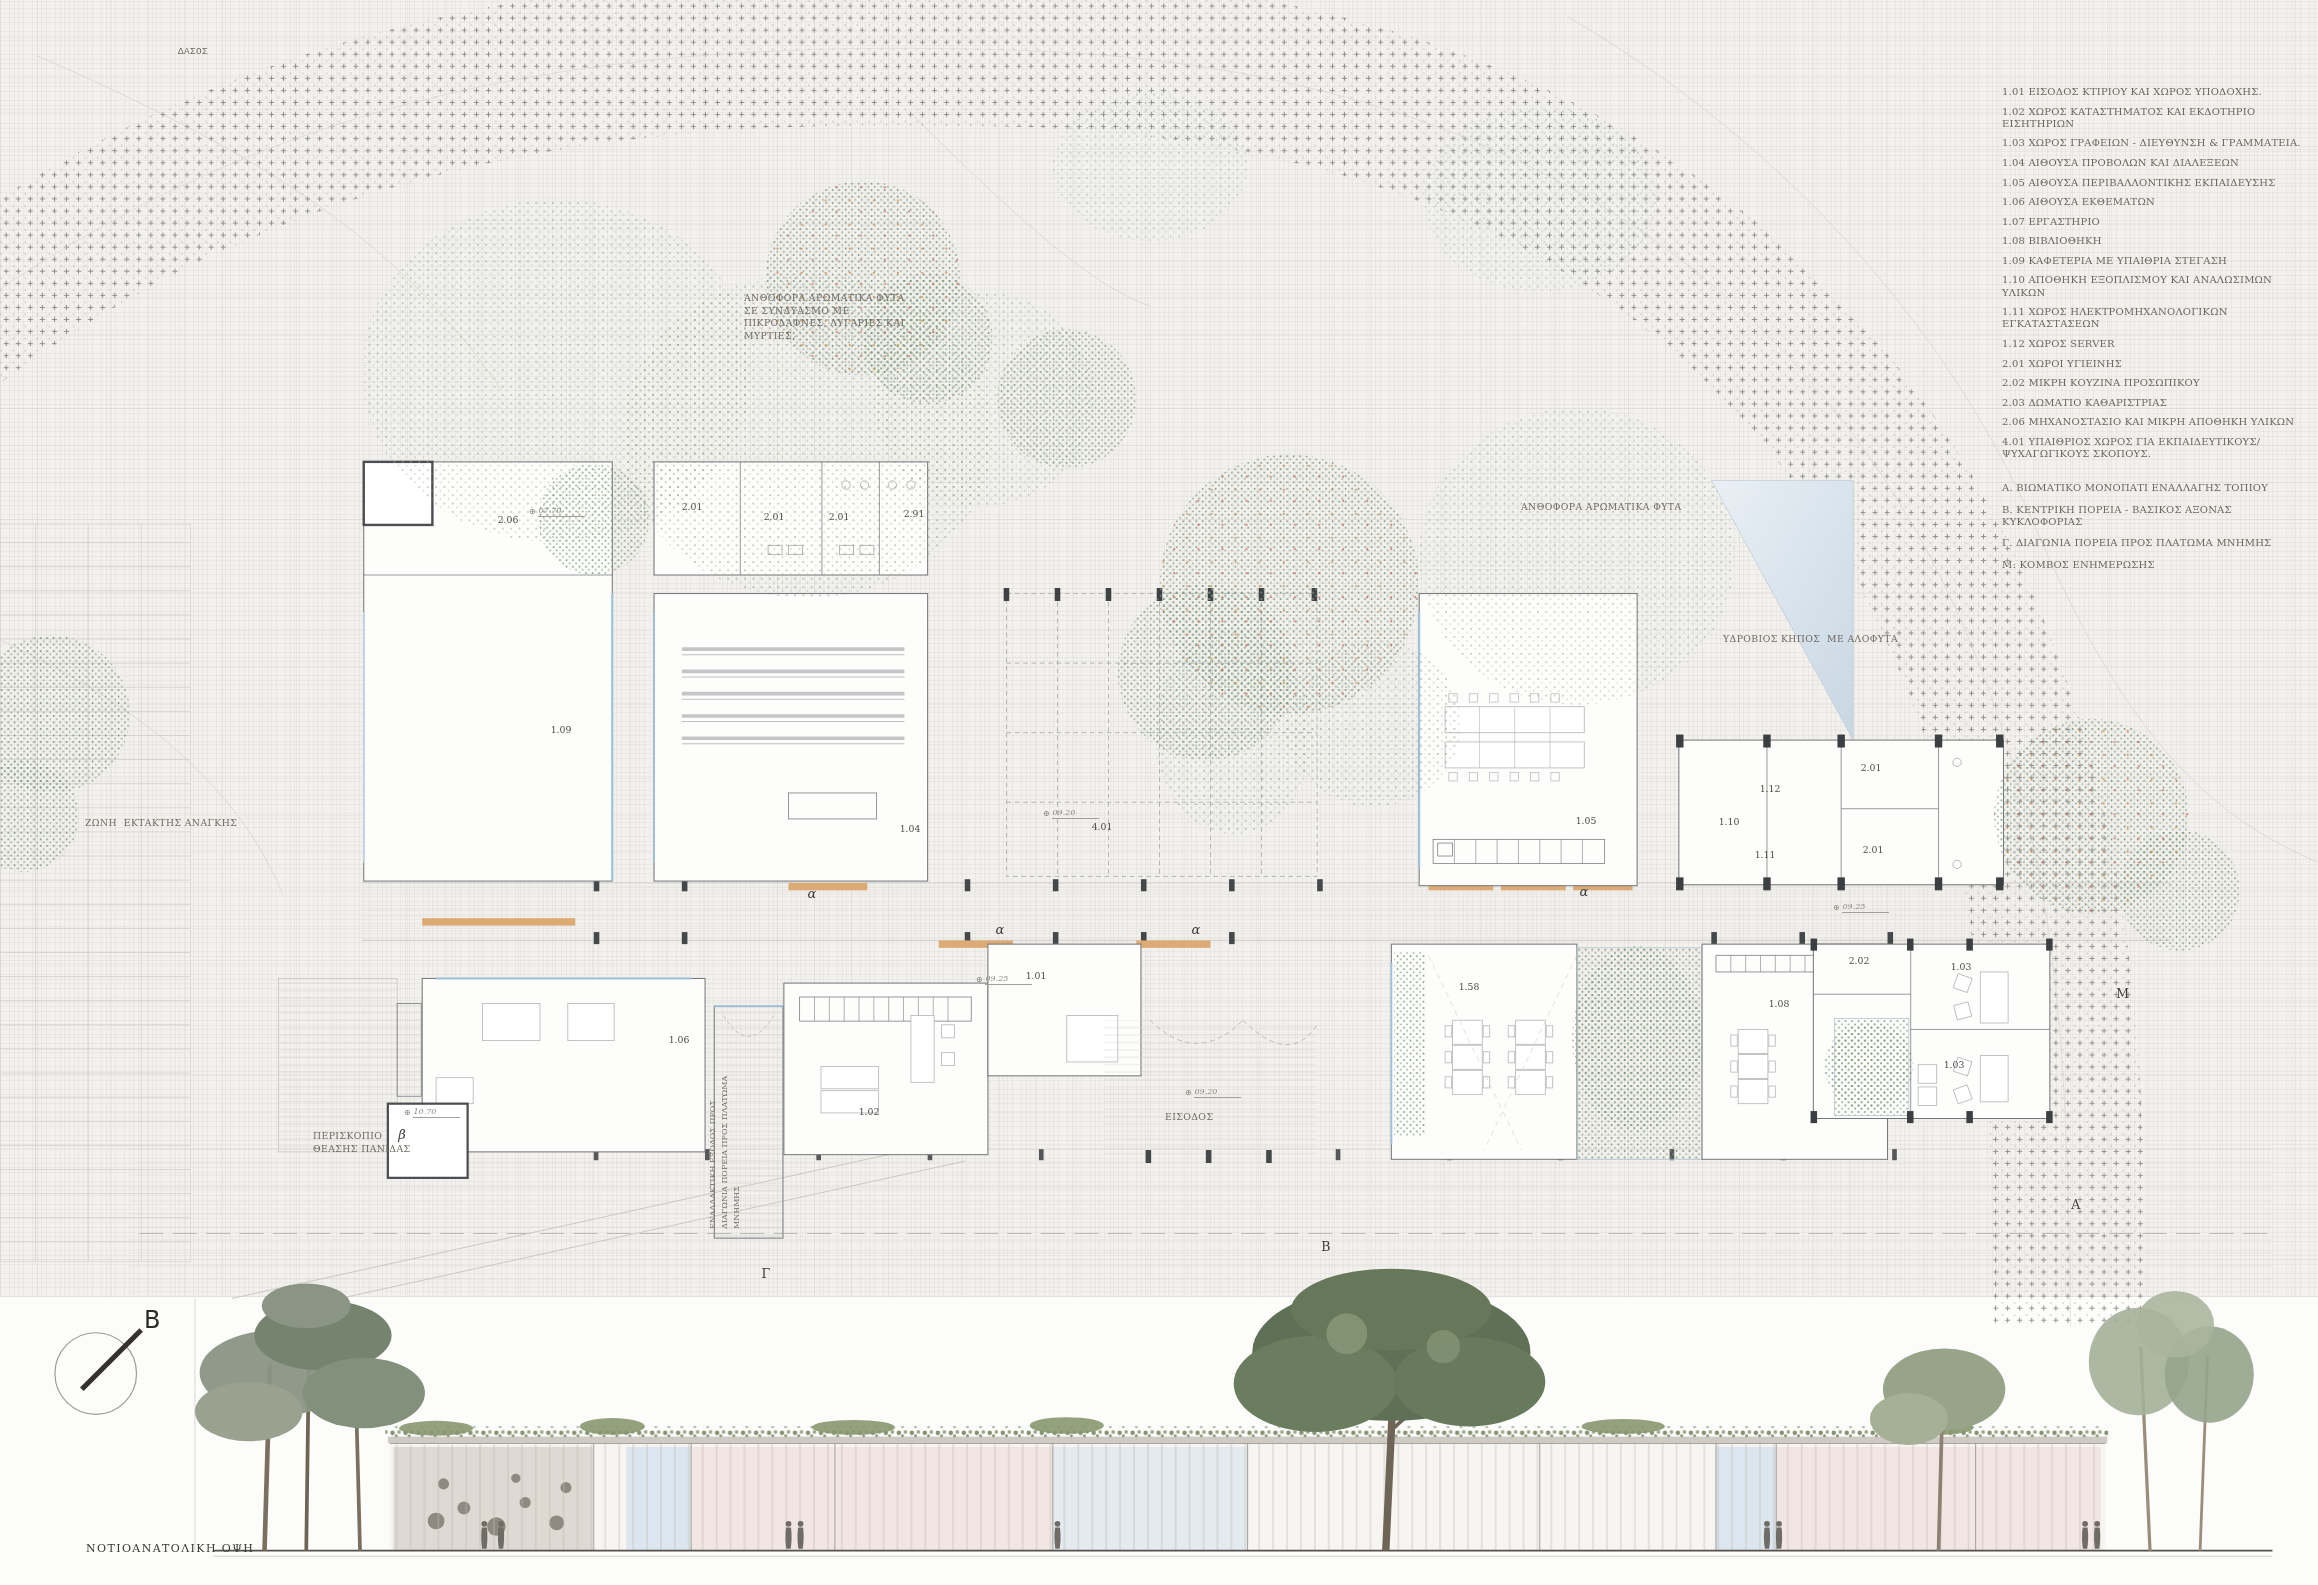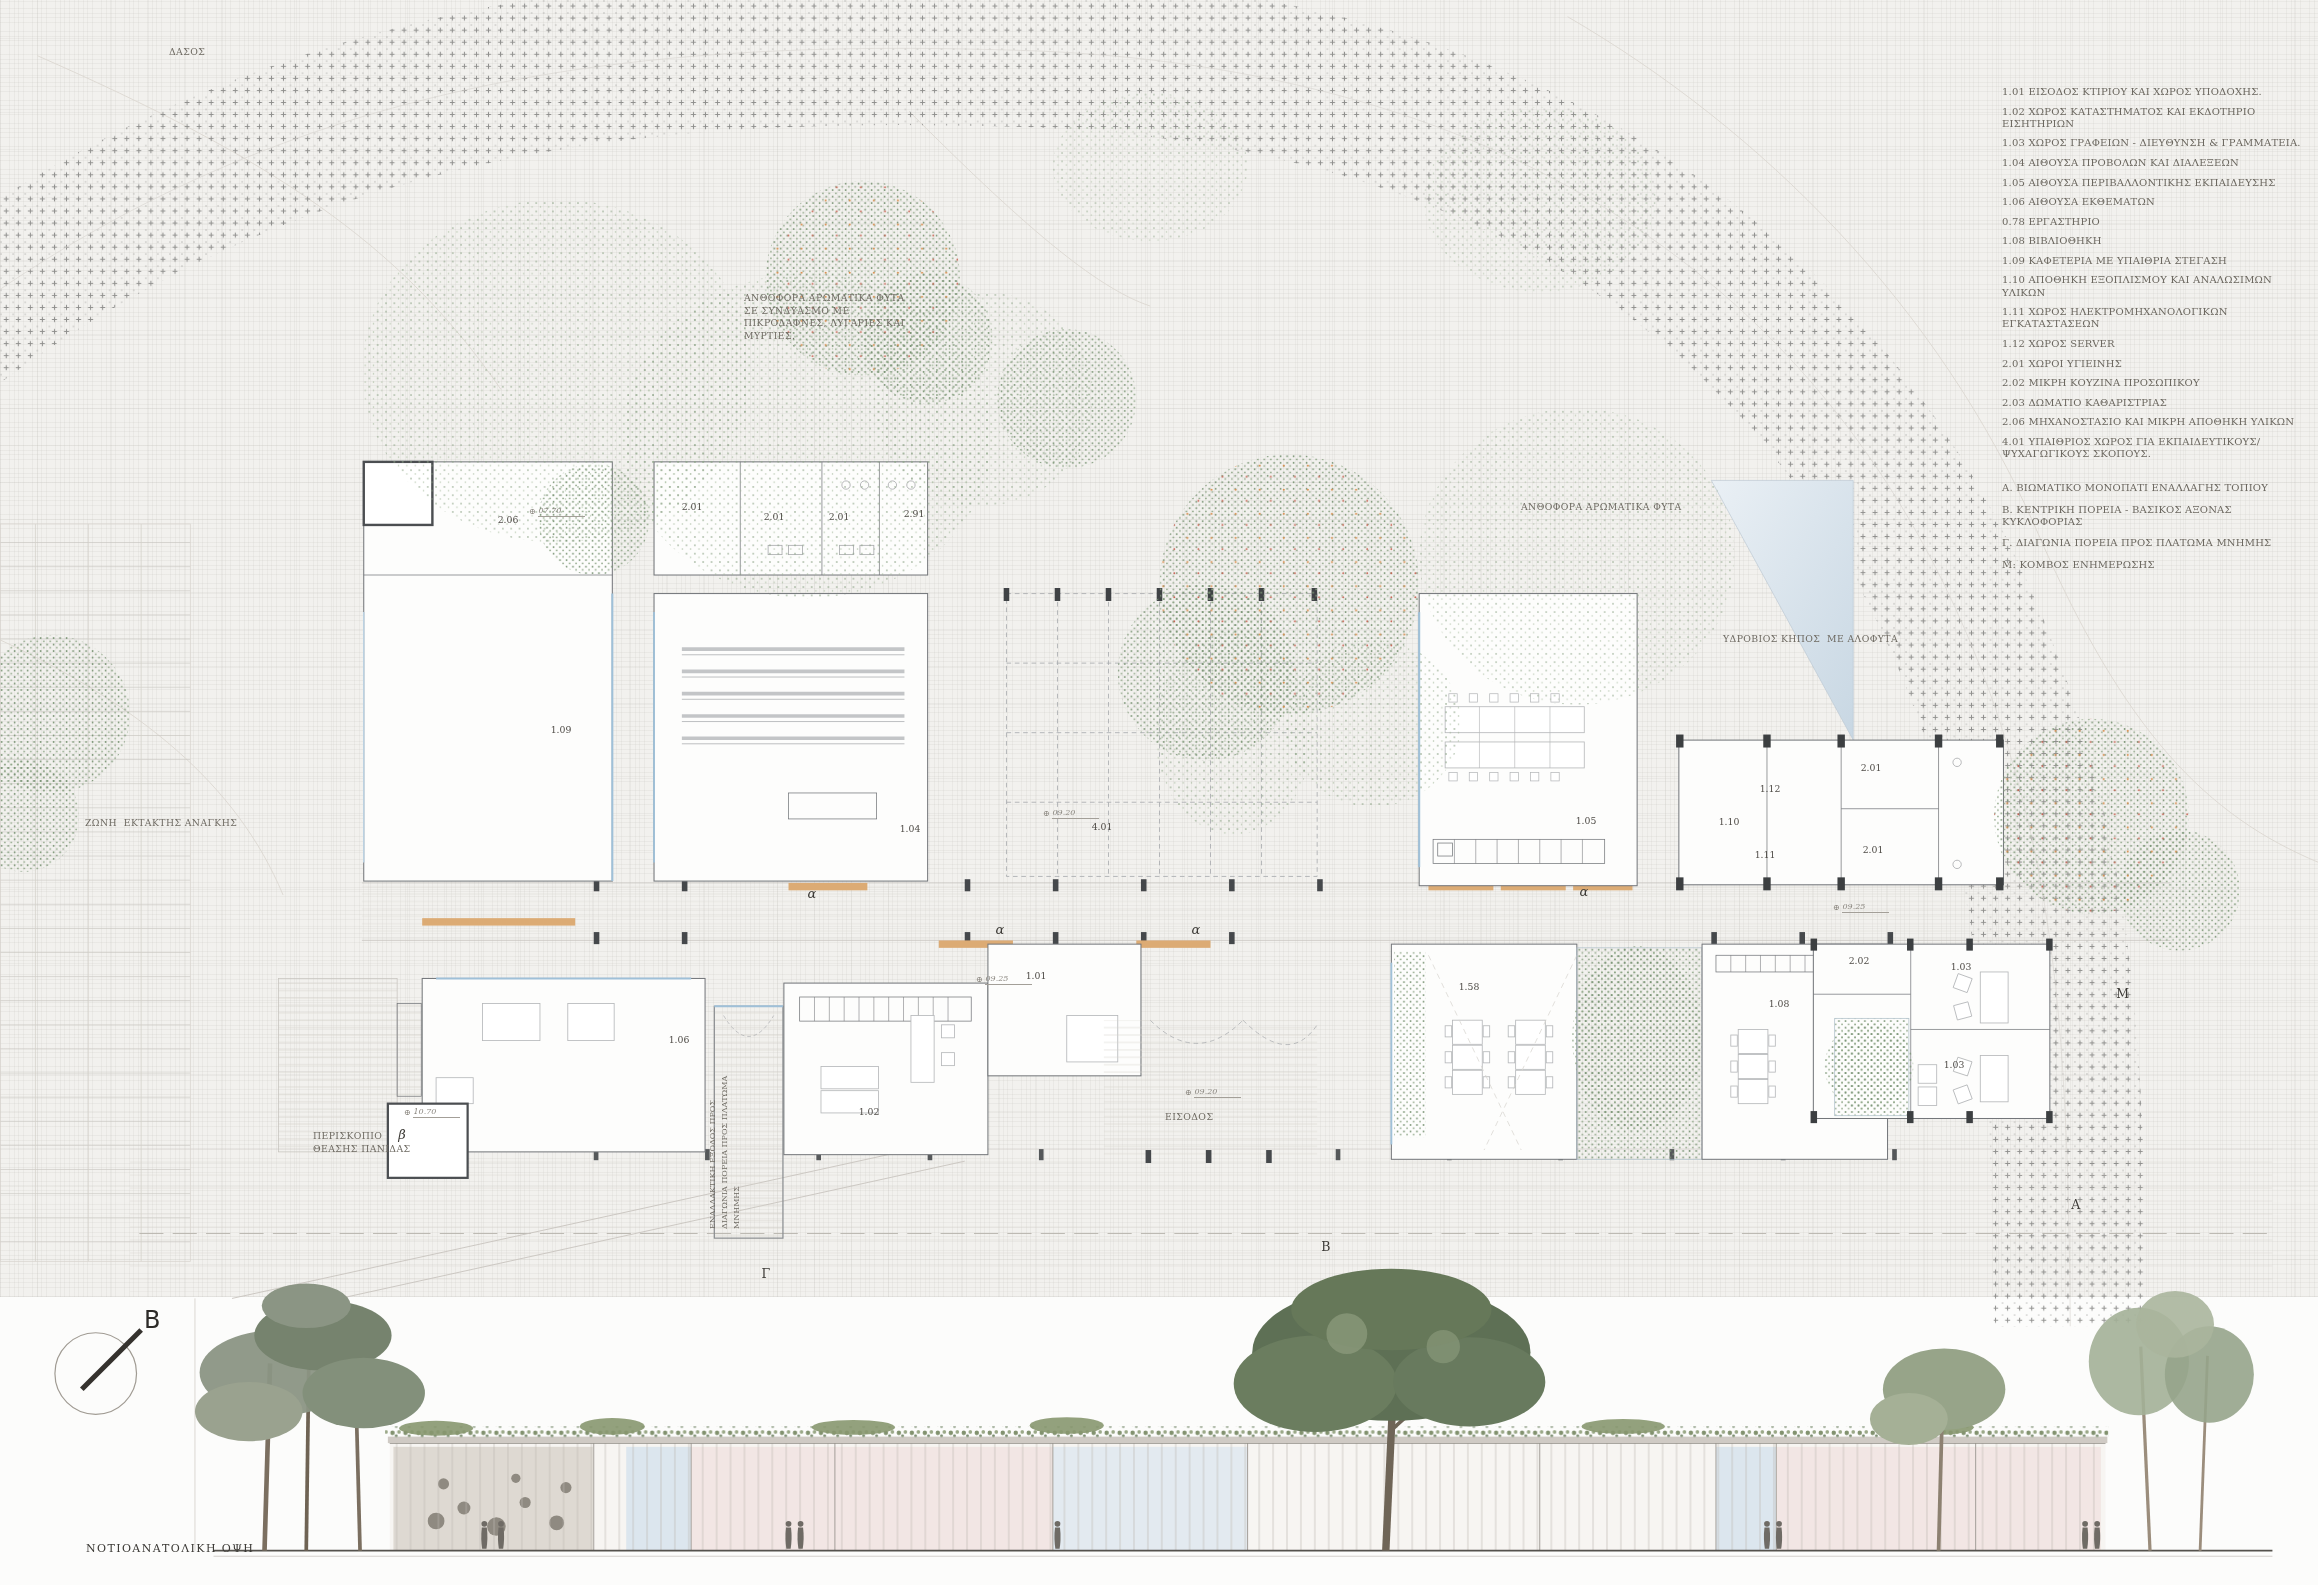--- a/index.html
+++ b/index.html
@@ -473,40 +473,40 @@
     </g>
   </svg>
 
   <div class="legend">
     <div class="li">1.01 ΕΙΣΟΔΟΣ ΚΤΙΡΙΟΥ ΚΑΙ ΧΩΡΟΣ ΥΠΟΔΟΧΗΣ.</div>
     <div class="li">1.02 ΧΩΡΟΣ ΚΑΤΑΣΤΗΜΑΤΟΣ ΚΑΙ ΕΚΔΟΤΗΡΙΟ ΕΙΣΗΤΗΡΙΩΝ</div>
     <div class="li">1.03 ΧΩΡΟΣ ΓΡΑΦΕΙΩΝ - ΔΙΕΥΘΥΝΣΗ &amp; ΓΡΑΜΜΑΤΕΙΑ.</div>
     <div class="li">1.04 ΑΙΘΟΥΣΑ ΠΡΟΒΟΛΩΝ ΚΑΙ ΔΙΑΛΕΞΕΩΝ</div>
     <div class="li">1.05 ΑΙΘΟΥΣΑ ΠΕΡΙΒΑΛΛΟΝΤΙΚΗΣ ΕΚΠΑΙΔΕΥΣΗΣ</div>
     <div class="li">1.06 ΑΙΘΟΥΣΑ ΕΚΘΕΜΑΤΩΝ</div>
-    <div class="li">0.78 ΕΡΓΑΣΤΗΡΙΟ</div>
+    <div class="li">1.07 ΕΡΓΑΣΤΗΡΙΟ</div>
     <div class="li">1.08 ΒΙΒΛΙΟΘΗΚΗ</div>
     <div class="li">1.09 ΚΑΦΕΤΕΡΙΑ ΜΕ ΥΠΑΙΘΡΙΑ ΣΤΕΓΑΣΗ</div>
     <div class="li">1.10 ΑΠΟΘΗΚΗ ΕΞΟΠΛΙΣΜΟΥ ΚΑΙ ΑΝΑΛΩΣΙΜΩΝ ΥΛΙΚΩΝ</div>
     <div class="li">1.11 ΧΩΡΟΣ ΗΛΕΚΤΡΟΜΗΧΑΝΟΛΟΓΙΚΩΝ ΕΓΚΑΤΑΣΤΑΣΕΩΝ</div>
     <div class="li">1.12 ΧΩΡΟΣ SERVER</div>
     <div class="li">2.01 ΧΩΡΟΙ ΥΓΙΕΙΝΗΣ</div>
     <div class="li">2.02 ΜΙΚΡΗ ΚΟΥΖΙΝΑ ΠΡΟΣΩΠΙΚΟΥ</div>
     <div class="li">2.03 ΔΩΜΑΤΙΟ ΚΑΘΑΡΙΣΤΡΙΑΣ</div>
     <div class="li">2.06 ΜΗΧΑΝΟΣΤΑΣΙΟ ΚΑΙ ΜΙΚΡΗ ΑΠΟΘΗΚΗ ΥΛΙΚΩΝ</div>
     <div class="li">4.01 ΥΠΑΙΘΡΙΟΣ ΧΩΡΟΣ ΓΙΑ ΕΚΠΑΙΔΕΥΤΙΚΟΥΣ/ ΨΥΧΑΓΩΓΙΚΟΥΣ ΣΚΟΠΟΥΣ.</div>
     <div class="routes">
       <div class="li">Α. ΒΙΩΜΑΤΙΚΟ ΜΟΝΟΠΑΤΙ ΕΝΑΛΛΑΓΗΣ ΤΟΠΙΟΥ</div>
       <div class="li">Β. ΚΕΝΤΡΙΚΗ ΠΟΡΕΙΑ - ΒΑΣΙΚΟΣ ΑΞΟΝΑΣ ΚΥΚΛΟΦΟΡΙΑΣ</div>
       <div class="li">Γ. ΔΙΑΓΩΝΙΑ ΠΟΡΕΙΑ ΠΡΟΣ ΠΛΑΤΩΜΑ ΜΝΗΜΗΣ</div>
       <div class="li">Μ: ΚΟΜΒΟΣ ΕΝΗΜΕΡΩΣΗΣ</div>
     </div>
   </div>
 
-  <div class="lbl ann" style="left:169px;top:46px;">ΔΑΣΟΣ</div>
+  <div class="lbl ann" style="left:178px;top:46px;font-family:Liberation Mono, monospace;">ΔΑΣΟΣ</div>
   <div class="lbl ann multi" style="left:744px;top:292px;width:167px;">ΑΝΘΟΦΟΡΑ ΑΡΩΜΑΤΙΚΑ ΦΥΤΑ ΣΕ ΣΥΝΔΥΑΣΜΟ ΜΕ ΠΙΚΡΟΔΑΦΝΕΣ, ΛΥΓΑΡΙΕΣ  ΚΑΙ ΜΥΡΤΙΕΣ.</div>
   <div class="lbl ann" style="left:1521px;top:501px;">ΑΝΘΟΦΟΡΑ ΑΡΩΜΑΤΙΚΑ ΦΥΤΑ</div>
   <div class="lbl ann" style="left:1723px;top:633px;">ΥΔΡΟΒΙΟΣ ΚΗΠΟΣ  ΜΕ ΑΛΟΦΥΤΑ</div>
   <div class="lbl ann" style="left:85px;top:817px;">ΖΩΝΗ  ΕΚΤΑΚΤΗΣ ΑΝΑΓΚΗΣ</div>
   <div class="lbl ann" style="left:313px;top:1129px;line-height:1.45;">ΠΕΡΙΣΚΟΠΙΟ
 ΘΕΑΣΗΣ ΠΑΝΙΔΑΣ</div>
   <div class="lbl ann" style="left:1165px;top:1111px;">ΕΙΣΟΔΟΣ</div>
   <div class="rot">ΕΝΑΛΛΑΚΤΙΚΗ ΕΞΟΔΟΣ ΠΡΟΣ
 ΔΙΑΓΩΝΙΑ ΠΟΡΕΙΑ  ΠΡΟΣ
 ΠΛΑΤΩΜΑ ΜΝΗΜΗΣ</div>

